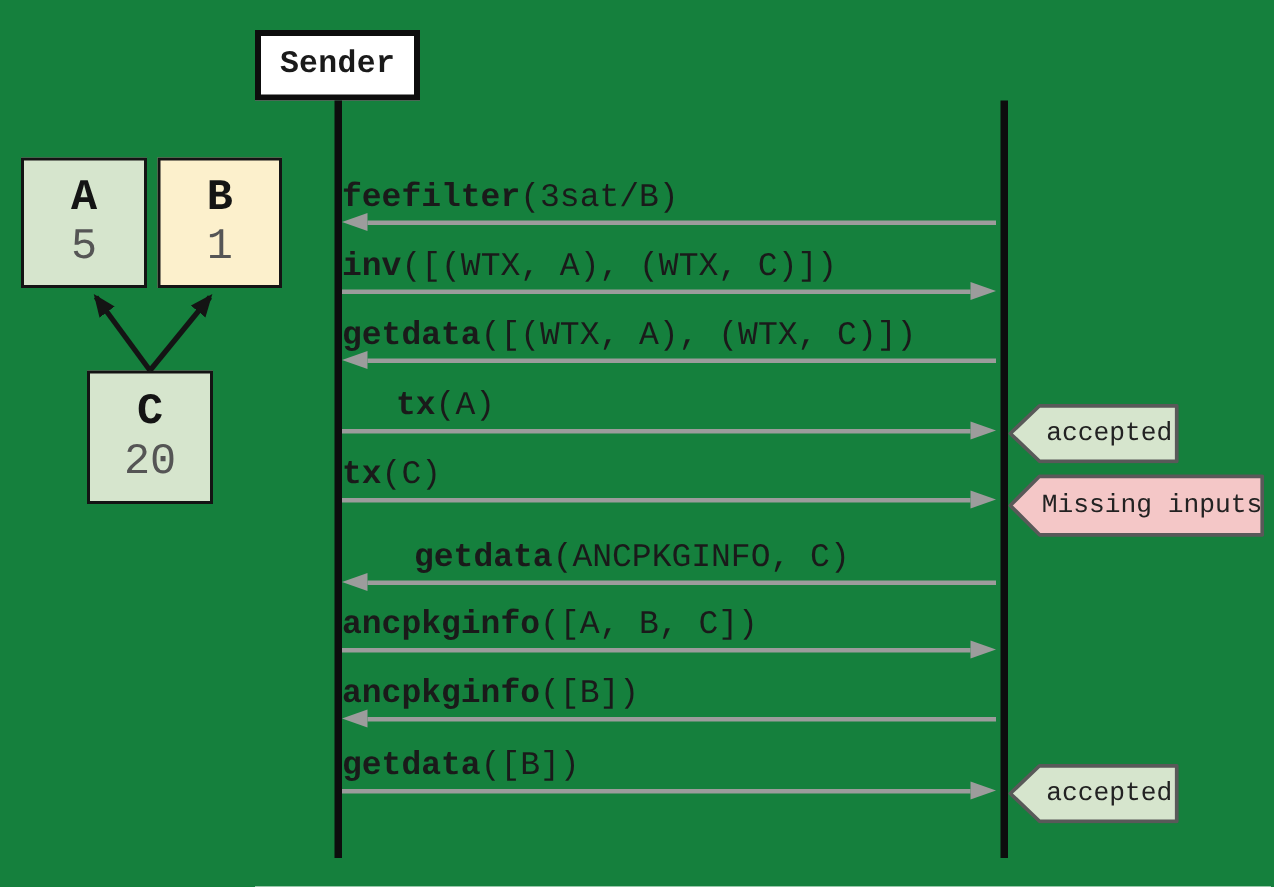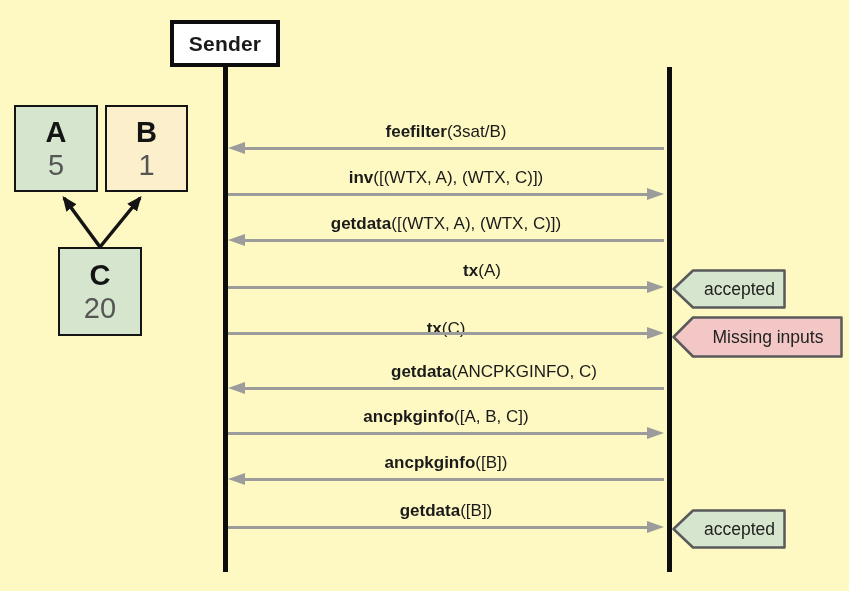--- a/index.html
+++ b/index.html
@@ -1,39 +1,39 @@
 <!DOCTYPE html>
 <html><head>
 <meta charset="utf-8">
 <style>
   html,body{margin:0;padding:0;background:#ffffff;}
   #canvas{
-    position:relative;width:849px;height:591px;background:#fef9c3;overflow:hidden;
-    font-family:Liberation Sans, sans-serif;color:#1a1a1a;
+    position:relative;width:849px;height:591px;background:#15803d;overflow:hidden;
+    font-family:Liberation Mono, monospace;color:#1a1a1a;
   }
   
   .actor{
     position:absolute;top:20px;height:47px;box-sizing:border-box;
     border:4px solid #0d0d0d;background:#fff;
     display:flex;align-items:center;justify-content:center;
     font-weight:bold;font-size:21px;letter-spacing:.2px;
   }
   .lifeline{position:absolute;width:5px;background:#0d0d0d;}
   
   .gnode{
     position:absolute;box-sizing:border-box;border:2.5px solid #141414;
     display:flex;flex-direction:column;align-items:center;justify-content:center;
     line-height:1.12;
   }
   .gnode .gletter{font-weight:bold;font-size:29px;color:#141414;}
   .gnode .gvalue{font-size:29px;color:#555555;}
   
   .msg-label{
     position:absolute;left:228px;width:436px;height:26px;line-height:26px;
-    text-align:center;font-size:17px;color:#1a1a1a;white-space:nowrap;
+    text-align:left;font-size:22px;color:#1a1a1a;white-space:nowrap;
   }
   .msg-label b{font-weight:bold;}
   .msg-line{position:absolute;left:228px;width:436px;height:3px;background:#9c9c9c;}
   .head{position:absolute;width:0;height:0;border-top:6px solid transparent;border-bottom:6px solid transparent;}
   .head.right{border-left:17px solid #9c9c9c;}
   .head.left{border-right:17px solid #9c9c9c;}
   
   .tag{position:absolute;}
   .tag svg{position:absolute;left:0;top:0;}
   .tag .tag-label{
@@ -89,21 +89,21 @@
       <div class="head left" style="top: 234px; left: 228px;"></div>
       <div class="msg-label" style="top: 258px; padding-left: 36px;"><b>tx</b><span>(A)</span></div>
       <div class="msg-line" style="top: 286px; width: 419px;"></div>
       <div class="head right" style="top: 281px; left: 647px;"></div>
       <div class="tag" style="left: 672px; top: 269px; width: 114px; height: 40px;">
         <svg width="114" height="40">
           <polygon points="1.5,20 21,1.5 112.5,1.5 112.5,38.5 21,38.5" fill="#d6e5cd" stroke="#595959" stroke-width="2.5" stroke-linejoin="round"></polygon>
         </svg>
         <div class="tag-label">accepted</div>
       </div>
-      <div class="msg-label" style="top: 304px; margin-top: 12px;"><b>tx</b><span>(C)</span></div>
+      <div class="msg-label" style="top: 304px;"><b>tx</b><span>(C)</span></div>
       <div class="msg-line" style="top: 332px; width: 419px;"></div>
       <div class="head right" style="top: 327px; left: 647px;"></div>
       <div class="tag" style="left: 672px; top: 316px; width: 171px; height: 42px;">
         <svg width="171" height="42">
           <polygon points="1.5,21 21,1.5 169.5,1.5 169.5,40.5 21,40.5" fill="#f4c7c7" stroke="#595959" stroke-width="2.5" stroke-linejoin="round"></polygon>
         </svg>
         <div class="tag-label">Missing inputs</div>
       </div>
       <div class="msg-label" style="top: 359px; padding-left: 48px;"><b>getdata</b><span>(ANCPKGINFO, C)</span></div>
       <div class="msg-line" style="top: 387px; left: 245px; width: 419px;"></div>

